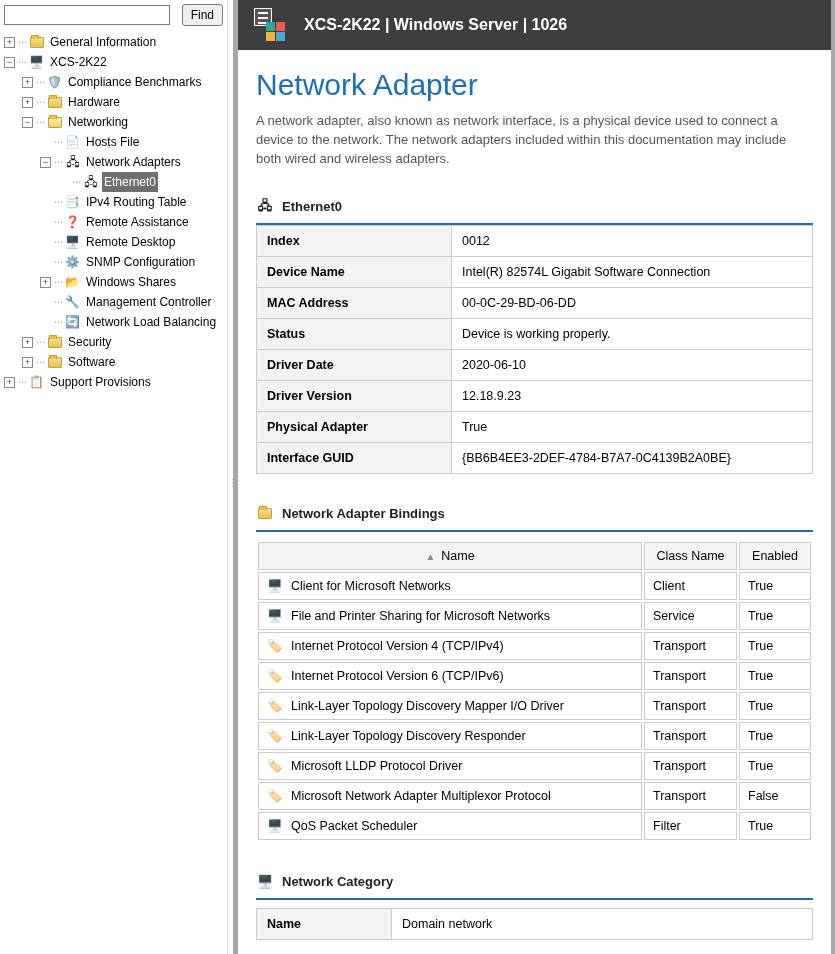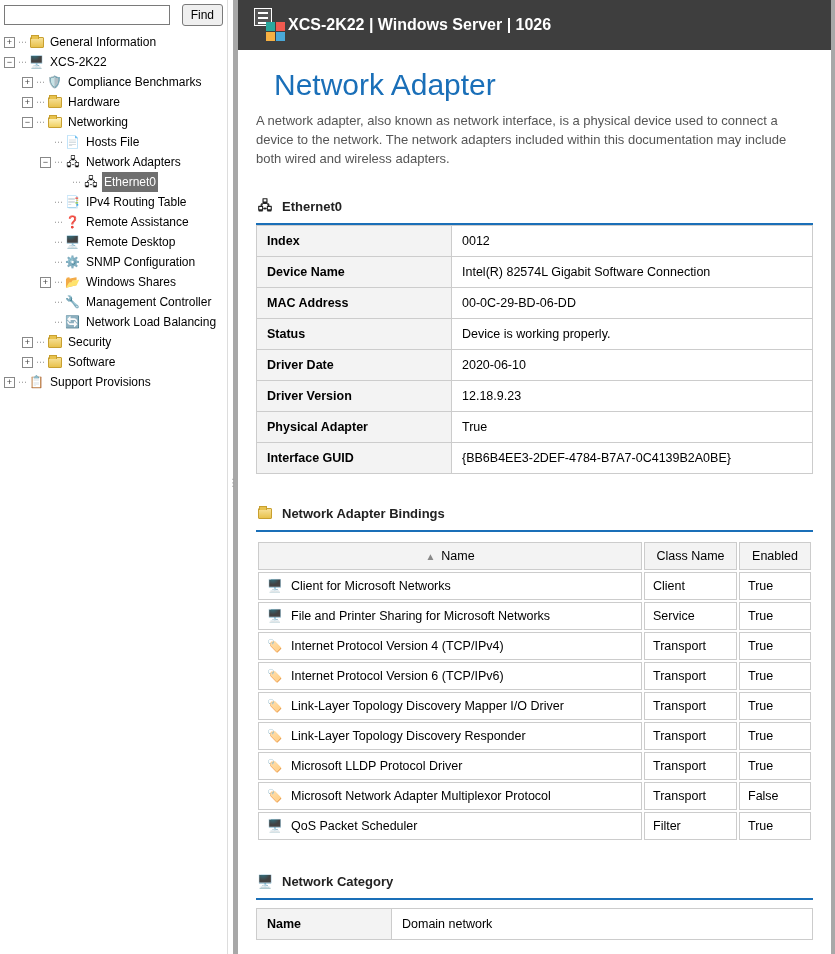--- a/index.html
+++ b/index.html
@@ -29,36 +29,36 @@
 
 .splitter { width: 7px; background: #fff; border-left: 1px solid #ddd; border-right: 1px solid #a8a8a8; flex-shrink: 0; cursor: col-resize; position: relative; }
 .splitter::after { content: "⋮"; color: #999; position: absolute; top: 50%; left: 0; font-size: 10px; }
 .right-wrap { flex: 1; background: #a8a8a8; padding: 0 4px 0 0; overflow: hidden; position: relative; }
 .right-scroll { height: 100%; overflow-y: scroll; }
 .right-scroll::-webkit-scrollbar { width: 16px; }
 .right-scroll::-webkit-scrollbar-track { background: #f0f0f0; }
 .right-scroll::-webkit-scrollbar-thumb { background: #c8c8c8; border: 1px solid #a8a8a8; }
 .right { background: #fff; min-height: 100%; margin-left: 4px; }
 
-.header-bar { background: #3e3e3e; color: #fff; display: flex; align-items: center; padding: 8px 16px; font-size: 16px; font-weight: 600; }
+.header-bar { background: #3e3e3e; color: #fff; display: flex; align-items: center; gap: 16px; padding: 8px 16px; font-size: 16px; font-weight: 600; }
 .logo { width: 34px; height: 34px; position: relative; flex-shrink: 0; }
 .logo .menu-lines { position: absolute; left: 0; top: 0; width: 18px; height: 18px; background: #555; border: 1px solid #fff; }
 .logo .menu-lines::before, .logo .menu-lines::after, .logo .menu-lines span { content: ""; position: absolute; left: 3px; right: 3px; height: 2px; background: #fff; }
 .logo .menu-lines::before { top: 3px; }
 .logo .menu-lines span { top: 8px; }
 .logo .menu-lines::after { top: 13px; }
 .logo .squares { position: absolute; left: 12px; top: 14px; width: 20px; height: 20px; }
 .logo .sq { position: absolute; width: 9px; height: 9px; }
 .logo .s1 { left: 0; top: 0; background: #2aa89e; }
 .logo .s2 { left: 10px; top: 0; background: #f05a4f; }
 .logo .s3 { left: 0; top: 10px; background: #f6b042; }
 .logo .s4 { left: 10px; top: 10px; background: #4aa8d8; }
 
 .content { padding: 14px 18px 24px 18px; }
-h1 { font-size: 30px; font-weight: 300; color: #1a6fb8; margin: 4px 0 10px 18px; }
+h1 { font-size: 30px; font-weight: 300; color: #1a6fb8; margin: 4px 0 10px 0; }
 .intro { color: #555; font-size: 13px; line-height: 1.45; margin-bottom: 26px; }
 
 .section-title { display: flex; align-items: center; gap: 8px; font-weight: 700; color: #222; font-size: 13px; padding: 4px 0 8px 0; border-bottom: 2px solid #1a6fb8; margin-top: 8px; }
 .section-title .sic { width: 18px; height: 16px; display: inline-flex; align-items: center; justify-content: center; }
 
 table.props { width: 100%; border-collapse: collapse; margin-top: 0; }
 table.props td { border: 1px solid #ccc; padding: 8px 10px; font-size: 12.5px; }
 table.props tr td:first-child { width: 195px; background: #f3f3f3; font-weight: 700; }
 
 .sect2 { margin-top: 28px; }

